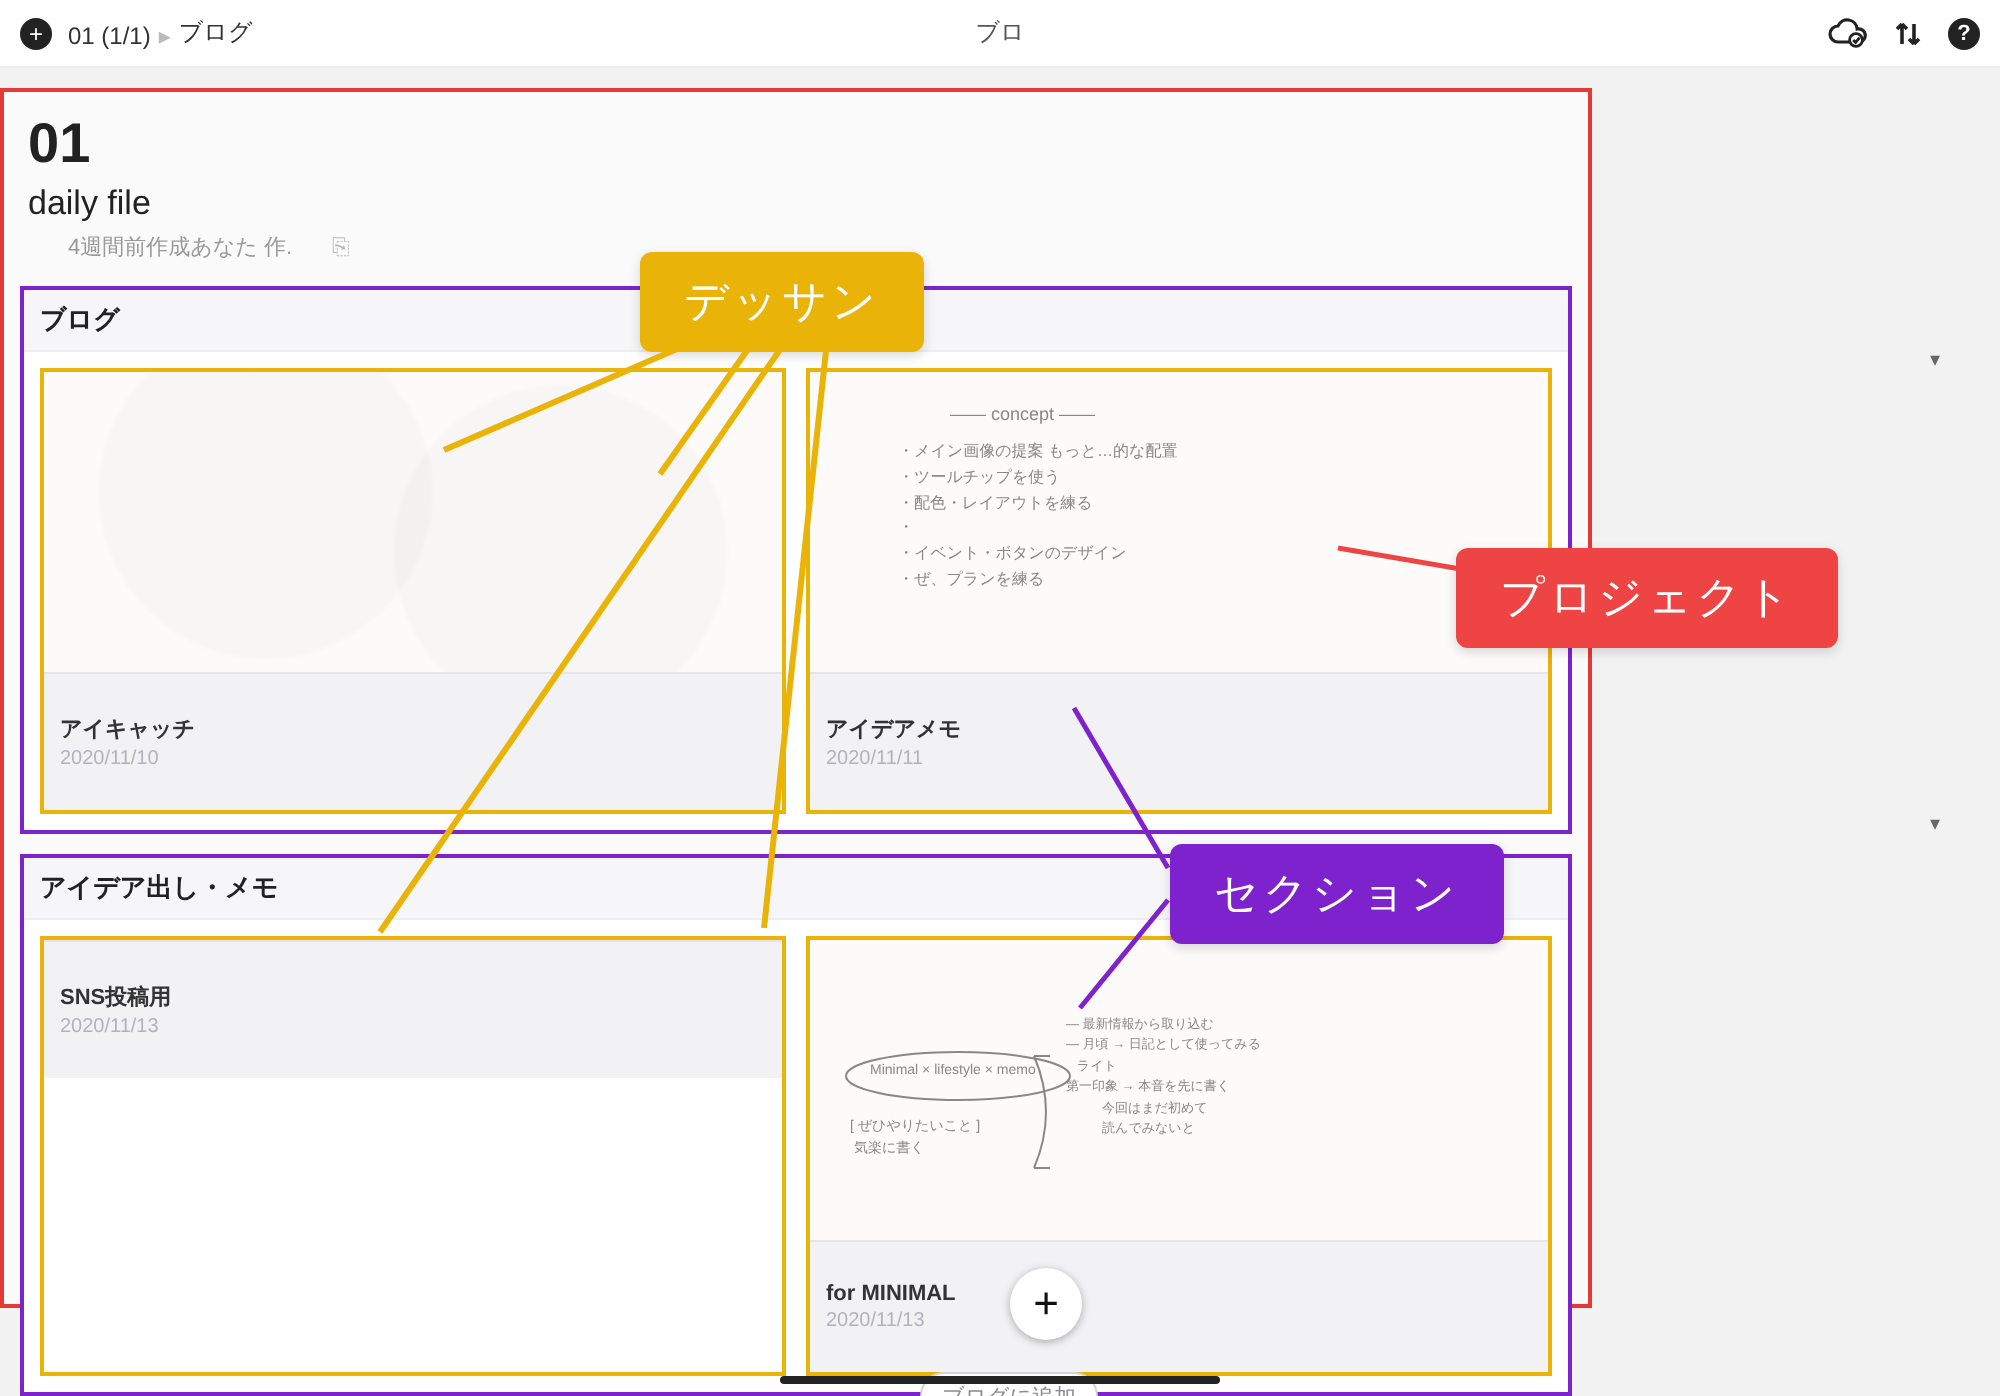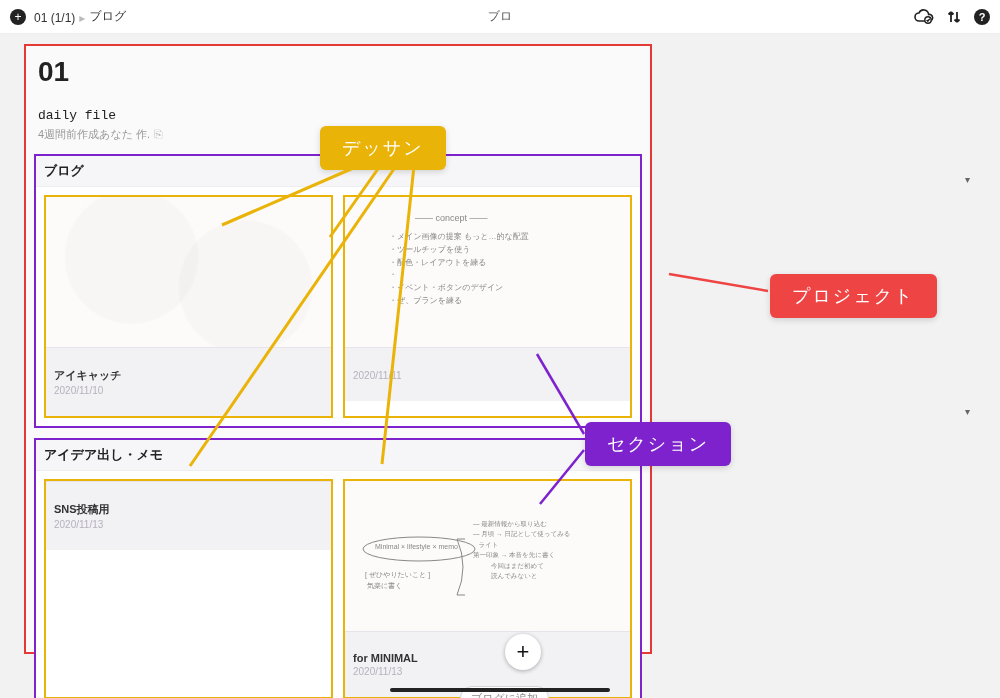--- a/index.html
+++ b/index.html
@@ -9,40 +9,40 @@
   .topbar .left { display:flex; align-items:center; gap:8px; }
   .addicon { width:16px; height:16px; border-radius:50%; background:#222; color:#fff; display:flex; align-items:center; justify-content:center; font-size:12px; line-height:1; cursor:pointer;}
   .breadcrumb { display:flex; align-items:flex-end; gap:4px; }
   .breadcrumb .sep { color:#bbb; }
   .topbar .center { position:absolute; left:50%; transform:translateX(-50%); font-size:12px; color:#555;}
   .topbar .right { margin-left:auto; display:flex; align-items:center; gap:12px; }
   .right svg, .right .qmark { cursor:pointer; }
   .qmark{ width:16px;height:16px;border-radius:50%;background:#222;color:#fff;display:flex;align-items:center;justify-content:center;font-size:11px;font-weight:700;}
   
   .stage { position:absolute; top:34px; left:0; right:0; bottom:0; }
-  .project-box { position:absolute; left:24px; top:10px; width:628px; height:610px; border:2px solid #e53935; background:#fafafa; }
+  .project-box { position:absolute; left:0; top:10px; width:796px; height:610px; border:2px solid #e53935; background:#fafafa; }
   .proj-head { padding:10px 12px 2px; }
   .proj-num { font-size:28px; font-weight:800; }
-  .proj-sub { font-size:13px; margin-top:20px;font-family:Liberation Mono, monospace; }
-  .proj-meta { font-size:11px; color:#999; margin-top:4px; display:flex; align-items:center; gap:4px;}
+  .proj-sub { font-size:17px; margin-top:4px; }
+  .proj-meta { font-size:11px; color:#999; margin-top:4px; display:flex; align-items:center; gap:20px;margin-left:20px;}
   .linkicon{color:#bbb;font-size:11px;}
   .section { margin:10px 8px 6px; border:2px solid #7e22ce; background:#fff; }
   .section-title { font-size:13px; font-weight:700; padding:6px 8px; background:#f6f5f7; border-bottom:1px solid #eee;}
   .cards { display:flex; gap:10px; padding:8px; }
   .card { flex:1; border:2px solid #eab308; background:#fff; display:flex; flex-direction:column; cursor:pointer;}
   .card .canvas { height:150px; background:#fcfbf9; position:relative; overflow:hidden;}
   .card .canvas.paper::after{content:"";position:absolute;inset:0;background:radial-gradient(circle at 30% 40%, rgba(0,0,0,.02) 0 30%, transparent 31%),radial-gradient(circle at 70% 60%, rgba(0,0,0,.02) 0 30%, transparent 31%);}
   .card-footer { background:#f2f1f3; padding:20px 8px; border-top:1px solid #e6e4ea;}
   .card-footer .cname{font-size:11px;font-weight:600;color:#333;}
   .card-footer .cdate{font-size:10px;color:#b5b2bd;margin-top:2px;}
   .scribble{position:absolute;font-size:8px;color:#888;line-height:1.6;white-space:pre;}
   
-  .label { position:absolute; color:#fff; font-size:18px; padding:10px 22px; border-radius:6px; box-shadow:0 2px 6px rgba(0,0,0,.15); pointer-events:none; letter-spacing:2px;}
+  .label { position:absolute; color:#fff; font-size:22px; padding:10px 22px; border-radius:6px; box-shadow:0 2px 6px rgba(0,0,0,.15); pointer-events:none; letter-spacing:2px;}
   .label.yellow{ background:#eab308; left:320px; top:92px; }
-  .label.red{ background:#ef4444; left:770px; top:240px; }
+  .label.red{ background:#ef4444; left:728px; top:240px; }
   .label.purple{ background:#7e22ce; left:585px; top:388px; }
   svg.overlay{position:absolute;left:0;top:0;pointer-events:none;}
   
   .drop-caret{ position:absolute; font-size:10px; color:#666;}
   
   .addfab{position:absolute; left:505px; top:600px; width:36px;height:36px;border-radius:50%;background:#fff;box-shadow:0 1px 4px rgba(0,0,0,.3);display:flex;align-items:center;justify-content:center;font-size:22px;color:#111;cursor:pointer;}
   .chip{position:absolute;left:460px;top:652px;font-size:11px;color:#8b8b91;border:1px solid #d4d3d8;border-radius:12px;padding:4px 10px;background:#fff;cursor:pointer;}
   .homebar{position:absolute;bottom:6px;left:50%;transform:translateX(-50%);width:220px;height:4px;border-radius:3px;background:#222;}
 </style>
 </head>
@@ -97,20 +97,21 @@
           <div class="canvas">
             <div class="scribble" style="left:70px;top:14px;font-size:9px;text-align:right;">—— concept ——</div>
             <div class="scribble" style="left:44px;top:34px;">・メイン画像の提案 もっと…的な配置
 ・ツールチップを使う
 ・配色・レイアウトを練る
 ・
 ・イベント・ボタンのデザイン
 ・ぜ、プランを練る</div>
           </div>
           <div class="card-footer">
+            <div class="cname">アイデアメモ</div>
             <div class="cdate">2020/11/11</div>
           </div>
         </div>
       </div>
     </div>
 
     <div class="section">
       <div class="section-title">アイデア出し・メモ</div>
       <div class="cards">
         <div class="card">

